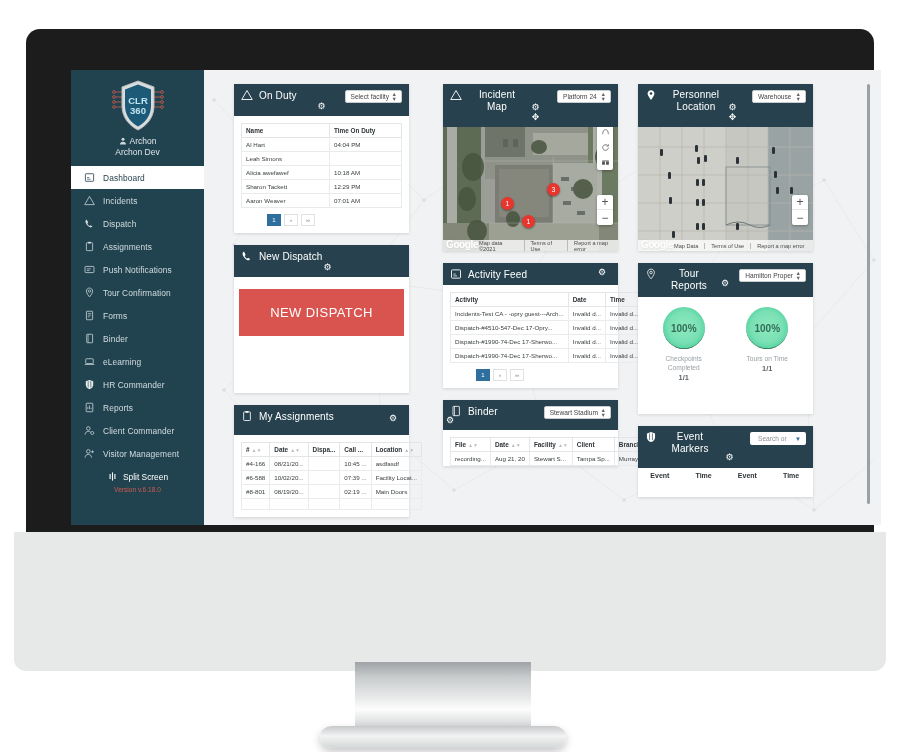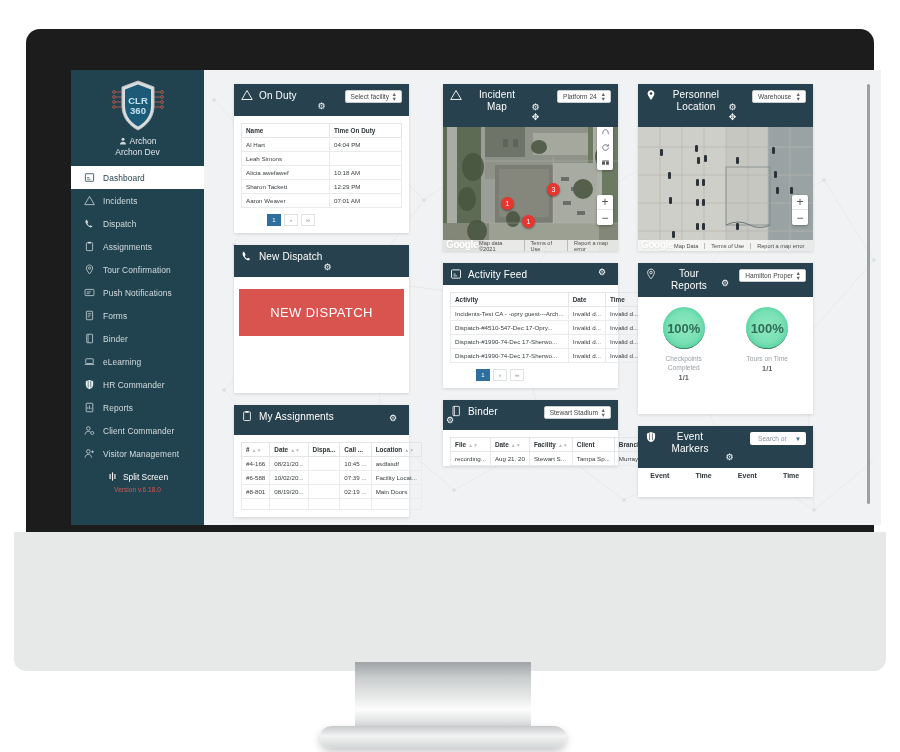--- a/index.html
+++ b/index.html
@@ -104,21 +104,21 @@
   .map-foot span:first-child{ border-left:none; padding-left:0; }
   .gwm{ position:absolute; left:3px; bottom:1px; font-size:10px; font-weight:700;
     letter-spacing:-.4px; color:#fff; text-shadow:0 1px 2px rgba(0,0,0,.6); }
 
   
   .donuts{ display:flex; justify-content:space-around; padding:10px 4px 6px; }
   .donut-cell{ text-align:center; width:66px; }
   .donut{ width:42px; height:42px; border-radius:50%; margin:0 auto;
     background:radial-gradient(circle at 50% 48%, #8fe9c0 0%, #79e0b4 52%, #5fd6a6 68%, #0f5132 72%, #0f5132 100%);
     display:flex; align-items:center; justify-content:center;
-    font-size:13px; color:#2f6d56; font-weight:600; }
+    font-size:10px; color:#2f6d56; font-weight:600; }
   .d-label{ font-size:6.6px; color:#9aa1a5; margin-top:5px; line-height:9px; }
   .d-val{ font-size:7.4px; color:#5e6569; font-weight:700; margin-top:1px; }
 
   
   .em-search{ position:absolute; right:7px; top:6px; background:#fff; border-radius:2px;
     font-size:6.6px; color:#8c9296; padding:3px 16px 3px 8px; min-width:56px; }
   .em-search .dn{ position:absolute; right:5px; top:4px; color:#2f6f9e; font-size:6px; }
   .em-head{ display:flex; }
   .em-head div{ flex:1; text-align:center; font-size:7px; font-weight:700; color:#2d3336; padding:4px 0; }
 
@@ -198,34 +198,34 @@
                 <svg viewBox="0 0 16 16">
                   <rect x="3.5" y="2.5" width="9" height="11.5" rx="1" fill="none" stroke="#d3dcdf" stroke-width="1.1"></rect>
                   <rect x="6" y="1.2" width="4" height="2.4" rx=".6" fill="#d3dcdf"></rect>
                 </svg>
               </span>
             <span>Assignments</span>
           </div>
           <div class="nav-item">
             <span class="nav-ico">
                 <svg viewBox="0 0 16 16">
+                  <rect x="1.5" y="3.5" width="13" height="9" rx="1.2" fill="none" stroke="#d3dcdf" stroke-width="1.1"></rect>
+                  <path d="M4 7h6M4 9.5h4" stroke="#d3dcdf" stroke-width="1"></path>
+                </svg>
+              </span>
+            <span>Push Notifications</span>
+          </div>
+          <div class="nav-item">
+            <span class="nav-ico">
+                <svg viewBox="0 0 16 16">
                   <path d="M8 1.5c-2.6 0-4.5 2-4.5 4.5 0 3.2 4.5 8.5 4.5 8.5s4.5-5.3 4.5-8.5c0-2.5-1.9-4.5-4.5-4.5z" fill="none" stroke="#d3dcdf" stroke-width="1.1"></path>
                   <circle cx="8" cy="6" r="1.7" fill="none" stroke="#d3dcdf" stroke-width="1"></circle>
                 </svg>
               </span>
             <span>Tour Confirmation</span>
-          </div>
-          <div class="nav-item">
-            <span class="nav-ico">
-                <svg viewBox="0 0 16 16">
-                  <rect x="1.5" y="3.5" width="13" height="9" rx="1.2" fill="none" stroke="#d3dcdf" stroke-width="1.1"></rect>
-                  <path d="M4 7h6M4 9.5h4" stroke="#d3dcdf" stroke-width="1"></path>
-                </svg>
-              </span>
-            <span>Push Notifications</span>
           </div>
           <div class="nav-item">
             <span class="nav-ico">
                 <svg viewBox="0 0 16 16">
                   <rect x="3.5" y="1.8" width="9" height="12.4" rx=".8" fill="none" stroke="#d3dcdf" stroke-width="1.1"></rect>
                   <path d="M5.5 5h5M5.5 7.5h5M5.5 10h3" stroke="#d3dcdf" stroke-width=".9"></path>
                 </svg>
               </span>
             <span>Forms</span>
           </div>

